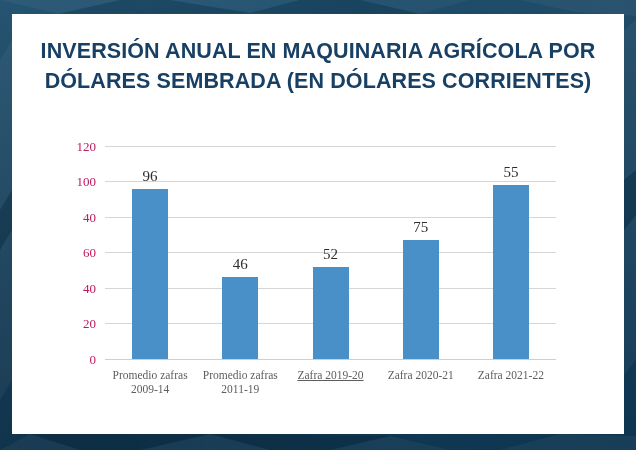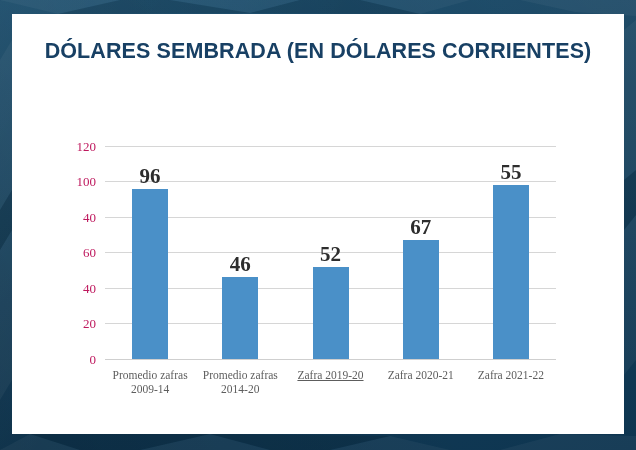--- a/index.html
+++ b/index.html
@@ -95,24 +95,23 @@
   .bar {
     position: absolute;
     background: #4a90c8;
     background: linear-gradient(to bottom, #5198cd 0%, #4a8fc4 100%);
   }
 
   .bar-value {
     position: absolute;
     text-align: center;
     font-family: "Liberation Serif", serif;
-    font-size: 21px;
+    font-size: 15px;
     color: #2d2d2d;
     line-height: 16px;
-    font-weight: bold;
   }
 
   .x-tick-label {
     position: absolute;
     text-align: center;
     font-family: "Liberation Serif", serif;
     font-size: 11.5px;
     color: #5d5d5d;
     line-height: 14px;
   }
@@ -145,20 +144,21 @@
         <polygon points="270,450 330,450 390,436 210,434"></polygon>
         <polygon points="0,210 12,190 12,230 0,250"></polygon>
         <polygon points="636,170 624,180 624,230 636,215"></polygon>
       </g>
     </svg>
   </div>
 
   <div id="slide-card">
 
     <div id="chart-title">
+      <span class="title-line">INVERSIÓN ANUAL EN MAQUINARIA AGRÍCOLA POR</span>
       <span class="title-line">DÓLARES SEMBRADA (EN DÓLARES CORRIENTES)</span>
     </div>
 
     <div id="chart-area">
 
     <div class="grid-line baseline" style="top: 345px;"></div>
         <div class="y-tick-label" style="top: 338.5px;">0</div>
         <div class="grid-line" style="top: 309px;"></div>
         <div class="y-tick-label" style="top: 303px;">20</div>
         <div class="grid-line" style="top: 274px;"></div>
@@ -174,29 +174,29 @@
         <div class="bar" title="Promedio zafras 2009-14: 96" style="left: 120.1px; top: 174.6px; width: 36px; height: 170.4px; background: rgb(74, 144, 200);"></div>
         <div class="bar-value" style="left: 108.1px; width: 60px; top: 153.6px;">96</div>
         <div class="x-tick-label" style="left: 93px; width: 90.2px; top: 354px;">
           <span style="display: block;">Promedio zafras</span>
           <span style="display: block;">2009-14</span>
         </div>
         <div class="bar" title="Promedio zafras 2014-19: 46" style="left: 210.3px; top: 263.35px; width: 36px; height: 81.65px; background: rgb(74, 144, 200);"></div>
         <div class="bar-value" style="left: 198.3px; width: 60px; top: 242.35px;">46</div>
         <div class="x-tick-label" style="left: 183.2px; width: 90.2px; top: 354px;">
           <span style="display: block;">Promedio zafras</span>
-          <span style="display: block;">2014-20</span>
+          <span style="display: block;">2011-19</span>
         </div>
         <div class="bar" title="Zafra 2019-20: 52" style="left: 300.5px; top: 252.7px; width: 36px; height: 92.3px; background: rgb(74, 144, 200);"></div>
         <div class="bar-value" style="left: 288.5px; width: 60px; top: 231.7px;">52</div>
         <div class="x-tick-label" style="left: 273.4px; width: 90.2px; top: 354px; text-decoration: underline;">
           <span style="display: block;">Zafra 2019-20</span>
         </div>
         <div class="bar" title="Zafra 2020-21: 67" style="left: 390.7px; top: 226.075px; width: 36px; height: 118.925px; background: rgb(74, 144, 200);"></div>
-        <div class="bar-value" style="left: 378.7px; width: 60px; top: 205.075px;">67</div>
+        <div class="bar-value" style="left: 378.7px; width: 60px; top: 205.075px;">75</div>
         <div class="x-tick-label" style="left: 363.6px; width: 90.2px; top: 354px;">
           <span style="display: block;">Zafra 2020-21</span>
         </div>
         <div class="bar" title="Zafra 2021-22: 98" style="left: 480.9px; top: 171.05px; width: 36px; height: 173.95px; background: rgb(74, 144, 200);"></div>
         <div class="bar-value" style="left: 468.9px; width: 60px; top: 150.05px;">55</div>
         <div class="x-tick-label" style="left: 453.8px; width: 90.2px; top: 354px;">
           <span style="display: block;">Zafra 2021-22</span>
         </div>
       </div>
 

